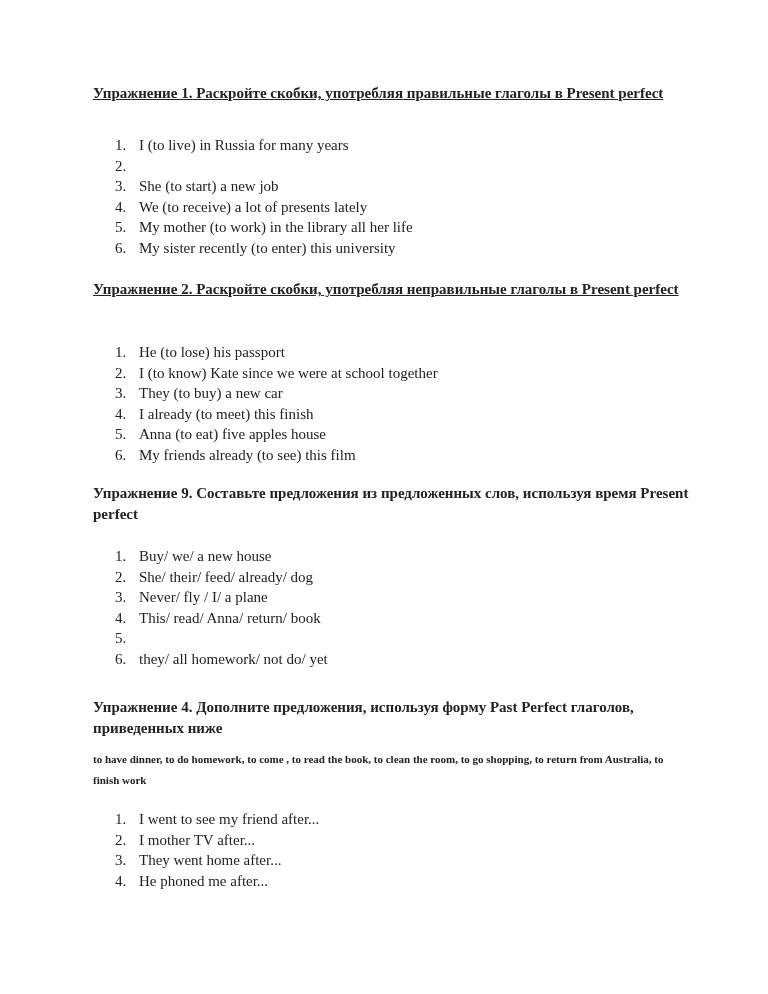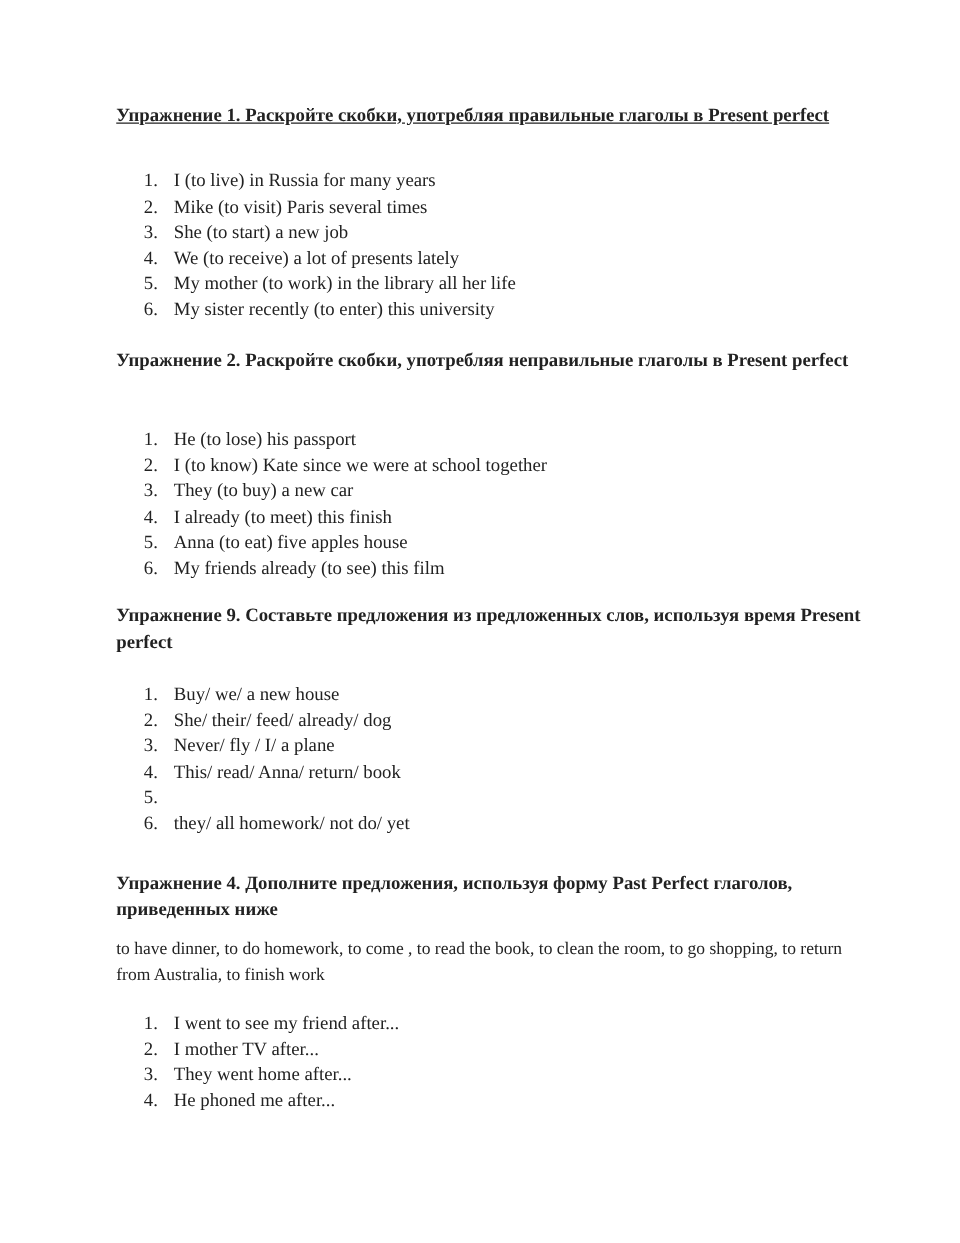--- a/index.html
+++ b/index.html
@@ -22,22 +22,22 @@
       width: 600px;
     }
     .exercise-title {
       font-weight: bold;
       font-size: 15px;
       line-height: 21px;
       margin: 0;
       color: #222222;
     }
     .word-bank {
-      font-weight: normal;
-      font-size: 14px;
+      font-weight: bold;
+      font-size: 11px;
       line-height: 21px;
       margin: 10px 0 0 0;
       width: 590px;
     }
     ol.items {
       list-style: none;
       margin: 0;
       padding: 0 0 0 22px;
     }
     ol.items li {
@@ -46,42 +46,41 @@
       display: flex;
       color: #222222;
     }
     ol.items li .num {
       display: inline-block;
       width: 24px;
     }
     #ex1 { top: 0px; text-decoration: underline; }
     .block { position: absolute; left: 0; width: 600px; }
     #ex1-list { position: absolute; top: 52px; }
-    #ex2 { top: 196px; }
+    #ex2 { top: 196px; text-decoration: underline; }
     #ex2-list { position: absolute; top: 63px; }
     #ex3 { top: 400px; }
     #ex3-list { position: absolute; top: 63px; }
     #ex4 { top: 614px; }
     #ex4-list { position: absolute; top: 112px; }
   </style>
 </head>
 <body>
 
 <div class="page">
 
   <section class="block" id="ex1">
     <p class="exercise-title">Упражнение 1. Раскройте скобки, употребляя правильные глаголы в Present perfect</p>
     <ol class="items" id="ex1-list">
       <li>
           <span class="num">1.</span>
           <span>I (to live) in Russia for many years</span>
         </li>
       <li>
           <span class="num">2.</span>
-          <span>Mike (to visit) Paris several times</span>
         </li>
       <li>
           <span class="num">3.</span>
           <span>She (to start) a new job</span>
         </li>
       <li>
           <span class="num">4.</span>
           <span>We (to receive) a lot of presents lately</span>
         </li>
       <li>

